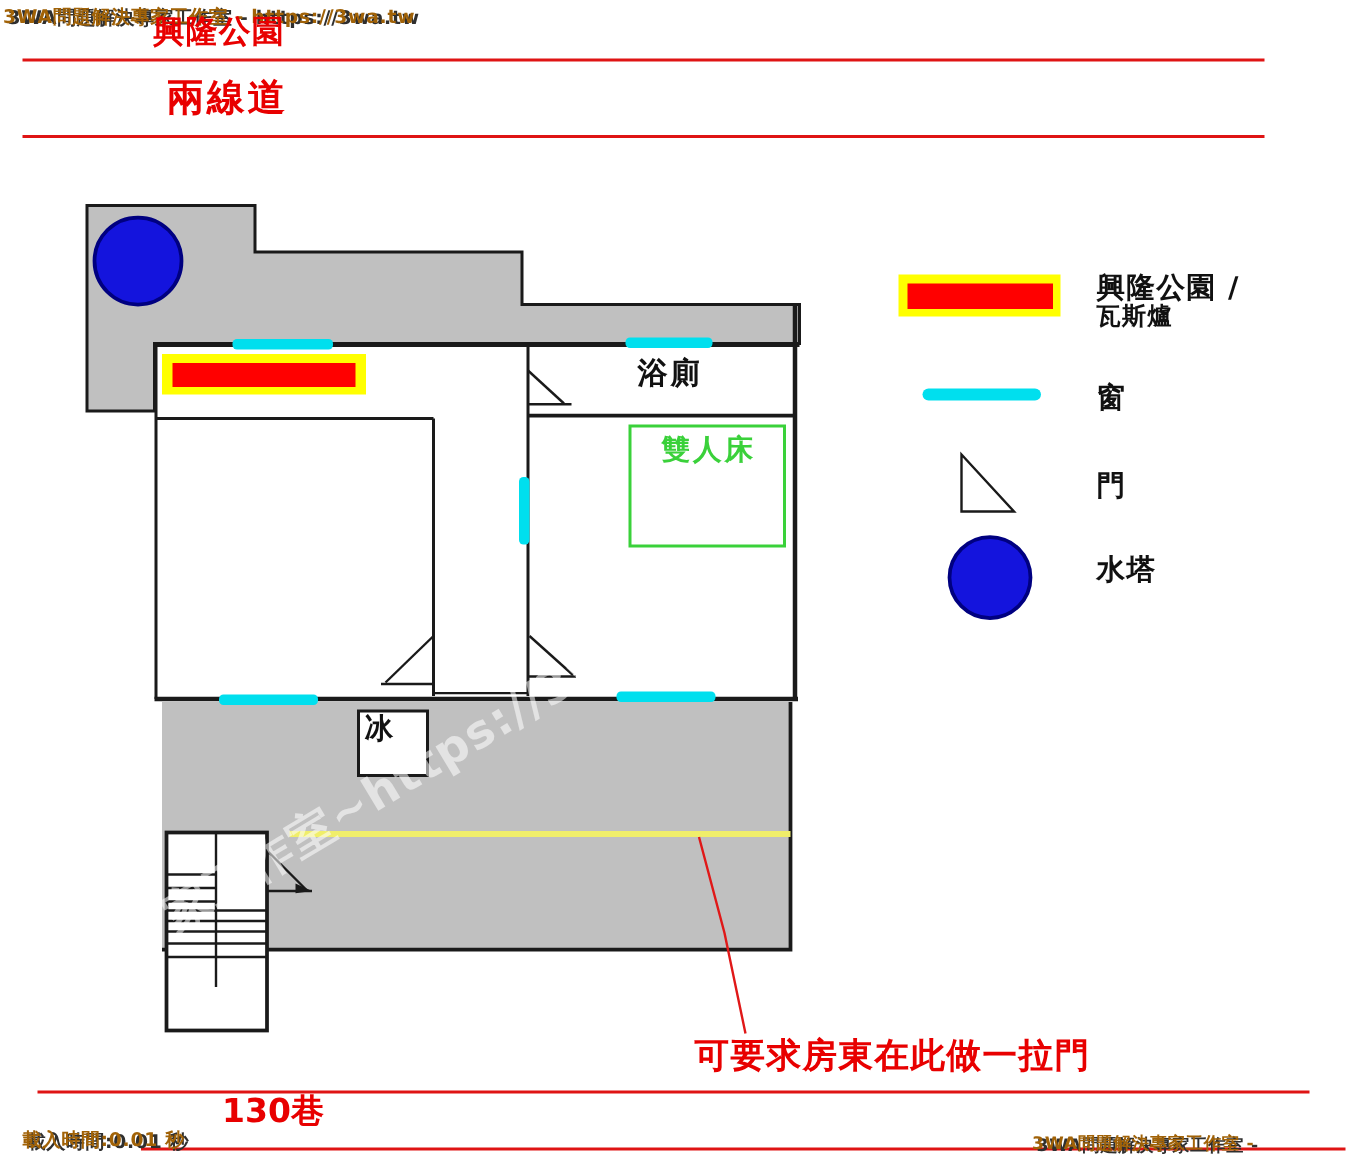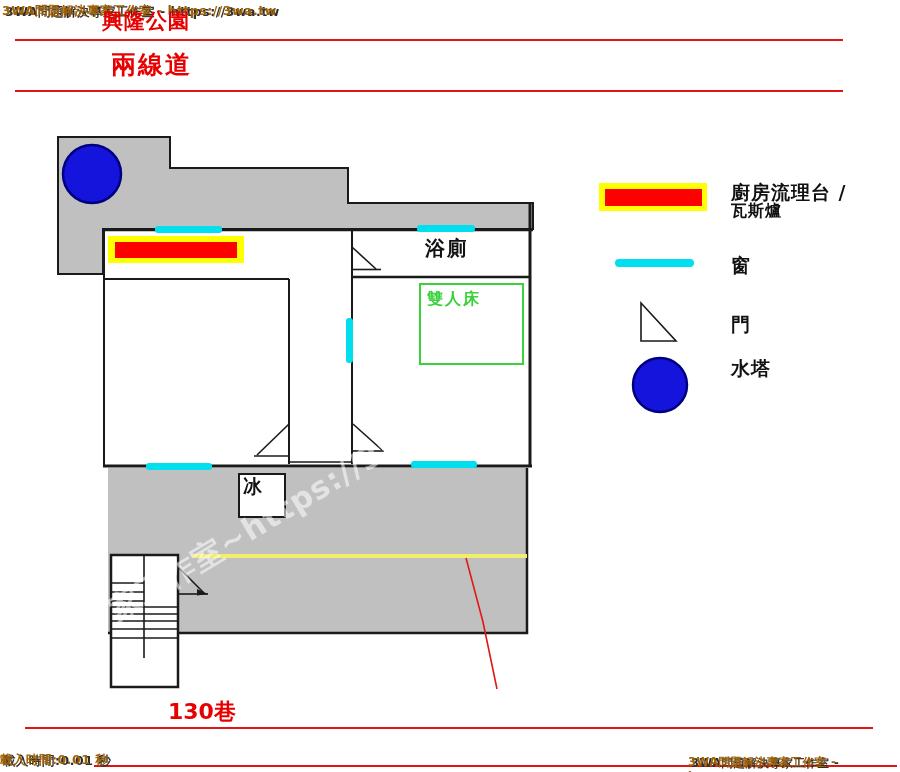--- a/index.html
+++ b/index.html
@@ -115,30 +115,31 @@
   <div id="wm-diagonal" class="abs" style="left:112px;top:592px;">家工作室~https://3wa.tw</div>
 
   <div class="abs txt-layer wm" style="left:2px;top:3px;">3WA問題解決專家工作室 - https://3wa.tw</div>
 
   <div class="abs txt-layer t red" style="left:82px;top:10px;font-size:21px;letter-spacing:1px;margin-left:20px;">興隆公園</div>
 
   <div class="abs txt-layer t red" style="left:99px;top:52px;font-size:25px;letter-spacing:2px;margin-left:12px;">兩線道</div>
 
   <div class="abs txt-layer t blk" style="left:385px;top:238px;font-size:20px;letter-spacing:2px;margin-left:40px;">浴廁</div>
 
-  <div class="abs txt-layer t grn" style="left:427px;top:291px;font-size:16px;letter-spacing:2px;">雙人床</div>
+  <div class="abs txt-layer t grn" style="left:441px;top:291px;font-size:19px;letter-spacing:2px;">雙人床</div>
 
   <div class="abs txt-layer t blk" style="left:243px;top:477px;font-size:19px;">冰</div>
 
-  <div class="abs txt-layer t blk" style="left:731px;top:183px;font-size:19px;letter-spacing:1px;">廚房流理台 /</div>
+  <div class="abs txt-layer t blk" style="left:731px;top:183px;font-size:19px;letter-spacing:1px;">興隆公園 /</div>
   <div class="abs txt-layer t blk" style="left:731px;top:203px;font-size:16px;letter-spacing:1px;">瓦斯爐</div>
   <div class="abs txt-layer t blk" style="left:731px;top:256px;font-size:19px;">窗</div>
   <div class="abs txt-layer t blk" style="left:731px;top:315px;font-size:19px;">門</div>
-  <div class="abs txt-layer t blk" style="left:731px;top:359px;font-size:19px;letter-spacing:1px;">水塔</div>
+  <div class="abs txt-layer t blk" style="left:731px;top:371px;font-size:19px;letter-spacing:1px;">水塔</div>
 
+  <div class="abs txt-layer t red" style="left:463px;top:692px;font-size:23px;letter-spacing:1px;">可要求房東在此做一拉門</div>
 
-  <div class="abs txt-layer t red" style="left:148px;top:700px;font-size:22px;margin-left:20px;">130巷</div>
+  <div class="abs txt-layer t red" style="left:148px;top:730px;font-size:22px;">130巷</div>
 
-  <div class="abs txt-layer wm" style="left:0;top:752px;">載入時間:0.01 秒</div>
+  <div class="abs txt-layer wm" style="left:15px;top:752px;">載入時間:0.01 秒</div>
 
   <div class="abs txt-layer wm" style="left:688px;top:755px;font-size:11.5px;">3WA問題解決專家工作室 - https://3wa.tw</div>
 
 </div>
 
 </body></html>

